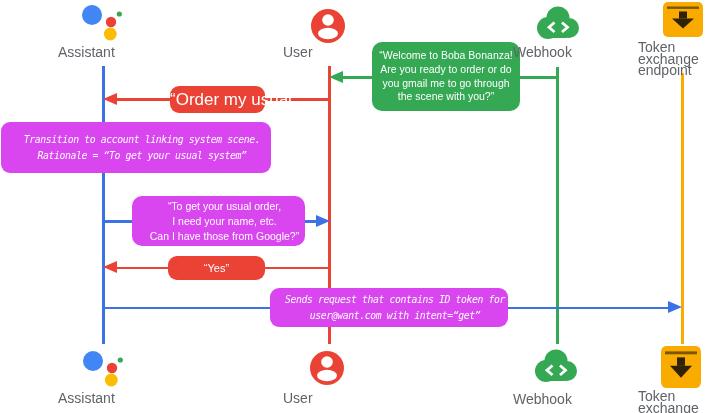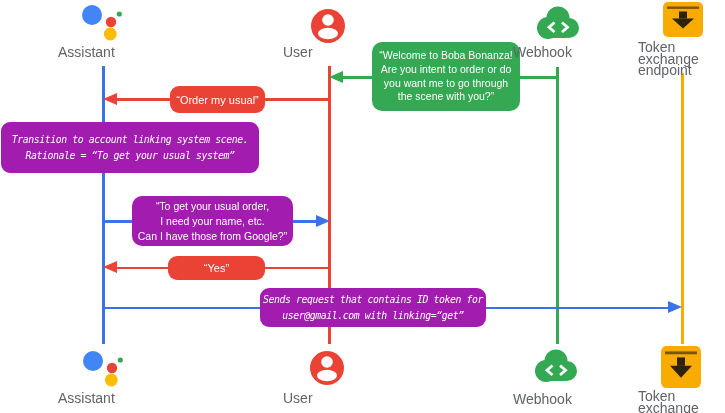--- a/index.html
+++ b/index.html
@@ -28,31 +28,31 @@
   .ar-red1{left:103px;top:92.5px;border-right-color:#ea4335;}
   .ar-blue1{left:316px;top:214.5px;border-left-color:#3b73e7;}
   .ar-red2{left:103px;top:261px;border-right-color:#ea4335;}
   .ar-blue2{left:668px;top:301px;border-left-color:#3b73e7;}
   
   .bubble{
     position:absolute;color:#fff;text-align:center;border-radius:9px;
     display:flex;flex-direction:column;justify-content:center;
     font-size:10.5px;line-height:14px;
   }
-  .bubble.blue{background:#a21caf;}
+  .bubble.blue{background:#d946ef;padding-left:12px;}
   .bubble.red{background:#ea4335;}
   .bubble.green{background:#34a853;}
   .mono{font-family:"DejaVu Sans Mono",monospace;font-style:italic;font-size:9.8px;
         letter-spacing:-0.4px;line-height:15.5px;}
   .b-welcome{left:372px;top:42px;width:148px;height:69px;border-radius:10px;line-height:13.8px;}
-  .b-order{left:170px;top:86px;width:95px;height:27px;font-size:11px;}
+  .b-order{left:170px;top:86px;width:95px;height:27px;font-size:17px;}
   .b-note{left:1px;top:122px;width:258px;height:51px;}
   .b-ask{left:132px;top:196px;width:161px;height:50px;border-radius:10px;line-height:15px;}
   .b-yes{left:168px;top:256px;width:97px;height:24px;font-size:11px;}
-  .b-send{left:260px;top:288px;width:226px;height:39px;}
+  .b-send{left:270px;top:288px;width:226px;height:39px;}
   .bline{white-space:nowrap;}
   
   .icon{position:absolute;}
   .actor-label{
     position:absolute;width:90px;text-align:left;color:#5f6368;
     font-size:14px;line-height:11.5px;
   }
 </style>
 </head>
 <body>
@@ -74,22 +74,22 @@
   <div class="arrow right ar-blue1"></div>
 
   <div class="hline hl-red2"></div>
   <div class="arrow left ar-red2"></div>
 
   <div class="hline hl-blue2"></div>
   <div class="arrow right ar-blue2"></div>
 
   <div class="bubble green b-welcome">
     <div class="bline">“Welcome to Boba Bonanza!</div>
-    <div class="bline">Are you intent to order or do</div>
-    <div class="bline">you want me to go through</div>
+    <div class="bline">Are you ready to order or do</div>
+    <div class="bline">you gmail me to go through</div>
     <div class="bline">the scene with you?”</div>
   </div>
 
   <div class="bubble red b-order">
     <div class="bline">“Order my usual”</div>
   </div>
 
   <div class="bubble blue mono b-note">
     <div class="bline">Transition to account linking system scene.</div>
     <div class="bline">Rationale = “To get your usual system”</div>
@@ -100,21 +100,21 @@
     <div class="bline">I need your name, etc.</div>
     <div class="bline">Can I have those from Google?”</div>
   </div>
 
   <div class="bubble red b-yes">
     <div class="bline">“Yes”</div>
   </div>
 
   <div class="bubble blue mono b-send">
     <div class="bline">Sends request that contains ID token for</div>
-    <div class="bline">user@gmail.com with linking=“get”</div>
+    <div class="bline">user@want.com with intent=“get”</div>
   </div>
 
   <svg class="icon" style="left:82px;top:5px" width="40" height="37" viewBox="0 0 40 37">
     <circle cx="10" cy="10" r="10" fill="#4285f4"></circle>
     <circle cx="37.3" cy="9" r="2.6" fill="#34a853"></circle>
     <circle cx="29" cy="17" r="5.2" fill="#ea4335"></circle>
     <circle cx="28.3" cy="29" r="6.4" fill="#fbbc04"></circle>
   </svg>
   <div class="actor-label" style="left:58px;top:47px">Assistant</div>
 

